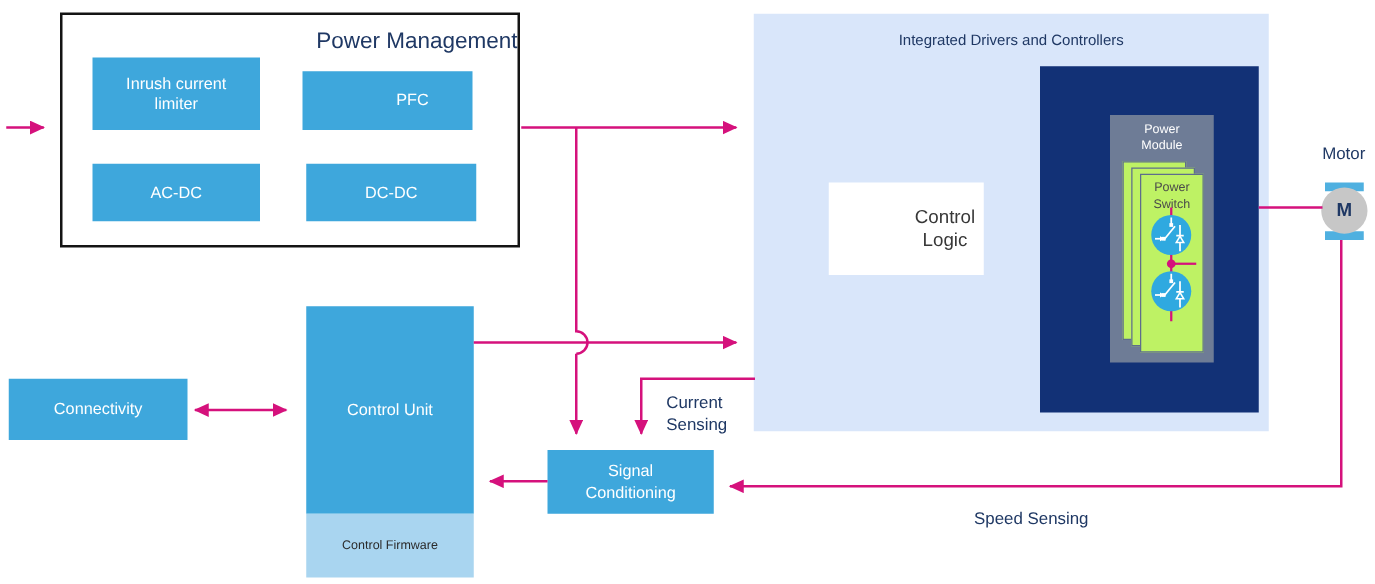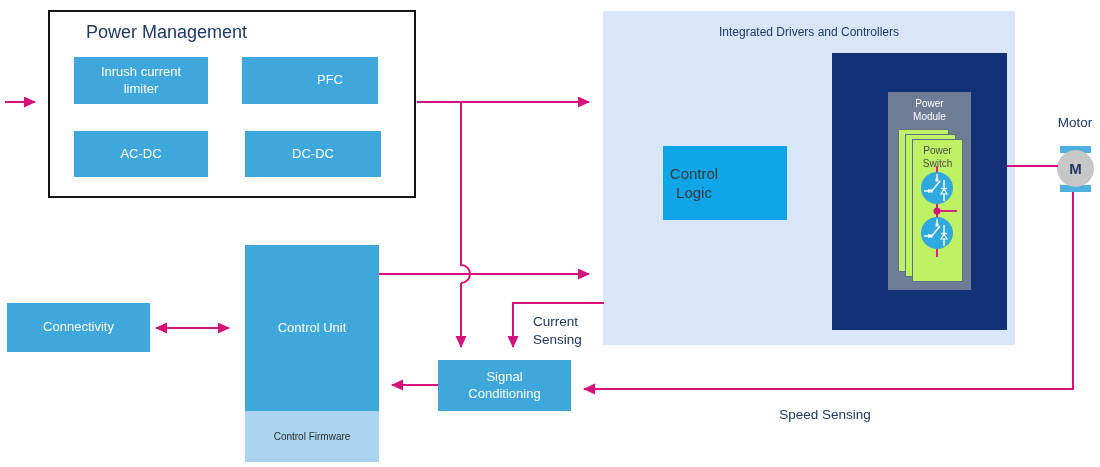--- a/index.html
+++ b/index.html
@@ -6,26 +6,26 @@
   .canvas{
     position:relative;width:1100px;height:467px;background:#ffffff;
     font-family:"Liberation Sans",sans-serif;overflow:hidden;
   }
   .abs{position:absolute;box-sizing:border-box;}
   .blue-block{
     background:#3EA7DC;color:#ffffff;display:flex;align-items:center;justify-content:center;
     text-align:center;font-size:13px;line-height:1.25;
   }
   .pm-box{background:#ffffff;border:2px solid #141414;}
-  .pm-title{color:#1F3864;font-size:18px;text-align:left;white-space:nowrap;margin-left:36px;}
+  .pm-title{color:#1F3864;font-size:18px;text-align:right;white-space:nowrap;}
   .panel{background:#D9E6FA;}
   .panel-title{color:#1F3864;font-size:12px;text-align:center;white-space:nowrap;}
   .logic-block{
-    background:#0ea5e9;color:#383838;font-size:15px;line-height:1.3;
-    display:flex;align-items:center;justify-content:flex-start;text-align:center;
+    background:#ffffff;color:#383838;font-size:15px;line-height:1.3;
+    display:flex;align-items:center;justify-content:flex-end;text-align:center;
   }
   .navy-block{background:#123176;}
   .module-block{background:#6E7C96;margin-top:12px;}
   .module-label{color:#ffffff;font-size:10px;line-height:1.25;text-align:center;}
   .card{background:#bef264;border:1px solid #5E6E8C;}
   .card-label{color:#4A4A4A;font-size:10px;line-height:1.25;text-align:center;}
   .firmware-block{
     background:#A9D5F0;color:#2B2B2B;font-size:10px;line-height:1.3;
     display:flex;align-items:center;justify-content:center;text-align:center;
   }
@@ -42,21 +42,21 @@
   .wrap-100{width:104px;}
   .wrap-46{width:46px;margin:0 auto;}
 </style>
 </head>
 <body>
 
 <div class="canvas">
 
   <div class="abs pm-box" style="left:48px;top:10px;width:368px;height:188px;">
     <div class="abs pm-title" style="left:0;top:10px;width:100%;">Power Management</div>
-    <div class="abs blue-block" style="left:24px;top:45px;width:134px;height:47px;">
+    <div class="abs blue-block" style="left:24px;top:34px;width:134px;height:58px;">
       <div class="wrap-100">Inrush current limiter</div>
     </div>
     <div class="abs blue-block" style="left:192px;top:45px;width:136px;height:47px;padding-left:40px;">
       <div>PFC</div>
     </div>
     <div class="abs blue-block" style="left:24px;top:119px;width:134px;height:46px;">
       <div>AC-DC</div>
     </div>
     <div class="abs blue-block" style="left:195px;top:119px;width:136px;height:46px;">
       <div>DC-DC</div>

